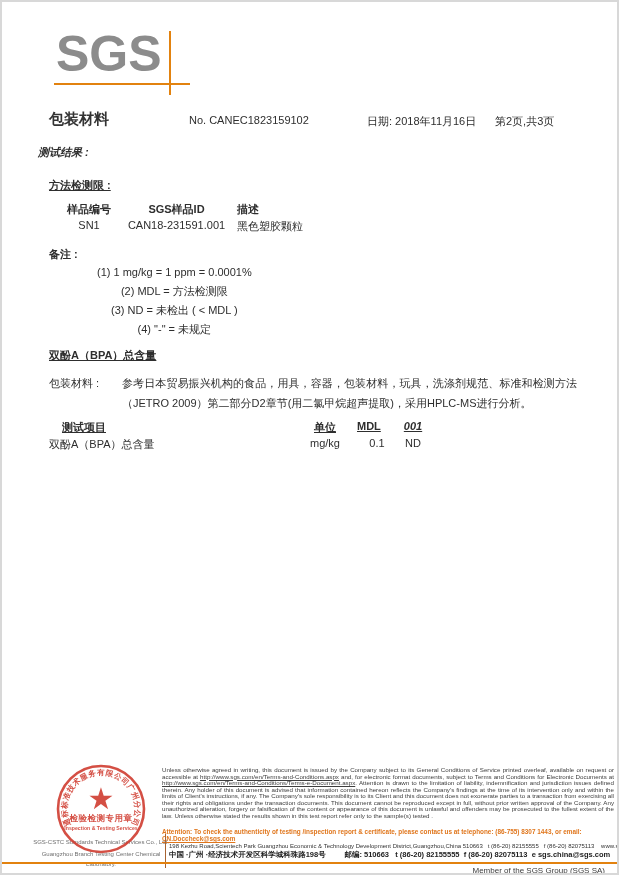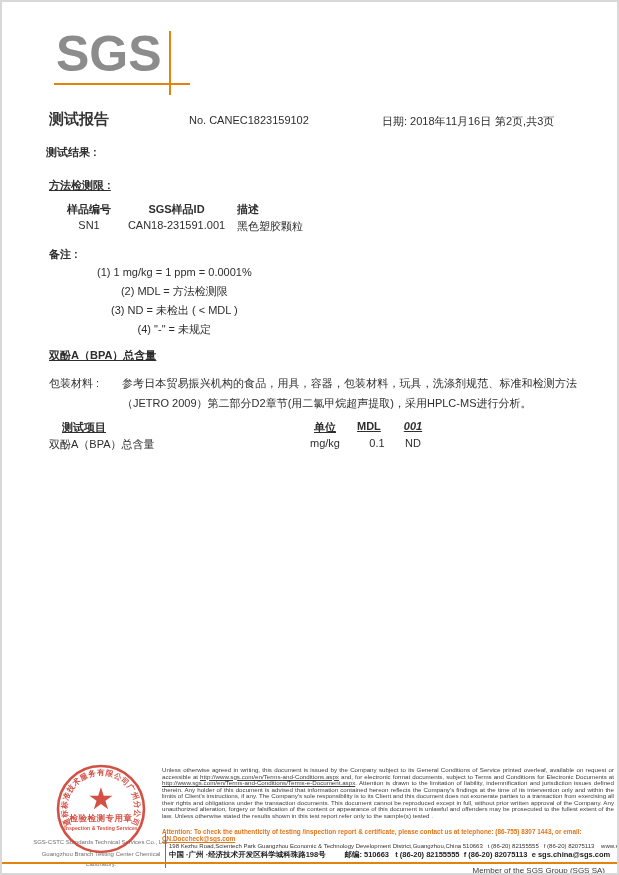--- a/index.html
+++ b/index.html
@@ -38,26 +38,26 @@
 </style>
 </head>
 <body>
 
 <div class="page">
 
   <div class="abs logo-text" style="left:54px;top:27px;">SGS</div>
   <div class="abs hline" style="left:52px;top:81px;width:136px;"></div>
   <div class="abs vline" style="left:167px;top:29px;height:64px;"></div>
 
-  <div class="abs doc-title" style="left:47px;top:108px;">测试报告</div>
+  <div class="abs doc-title" style="left:47px;top:108px;">包装材料</div>
   <div class="abs meta" style="left:187px;top:112px;">No. CANEC1823159102</div>
-  <div class="abs meta" style="left:380px;top:112px;">日期: 2018年11月16日</div>
+  <div class="abs meta" style="left:365px;top:112px;">日期: 2018年11月16日</div>
   <div class="abs meta" style="left:493px;top:112px;">第2页,共3页</div>
 
-  <div class="abs lbl" style="left:44px;top:143px;">测试结果 :</div>
+  <div class="abs lbl" style="left:36px;top:143px;font-style:italic;">测试结果 :</div>
   <div class="abs lbl-u" style="left:47px;top:176px;">方法检测限 :</div>
 
   <div class="abs cell-b" style="left:47px;top:200px;width:80px;">样品编号</div>
   <div class="abs cell-b" style="left:122px;top:200px;width:105px;">SGS样品ID</div>
   <div class="abs cell-b" style="left:235px;top:200px;text-align:left;">描述</div>
   <div class="abs cell" style="left:47px;top:217px;width:80px;">SN1</div>
   <div class="abs cell" style="left:122px;top:217px;width:105px;">CAN18-231591.001</div>
   <div class="abs cell" style="left:235px;top:217px;text-align:left;">黑色塑胶颗粒</div>
 
   <div class="abs lbl" style="left:47px;top:245px;">备注 :</div>

